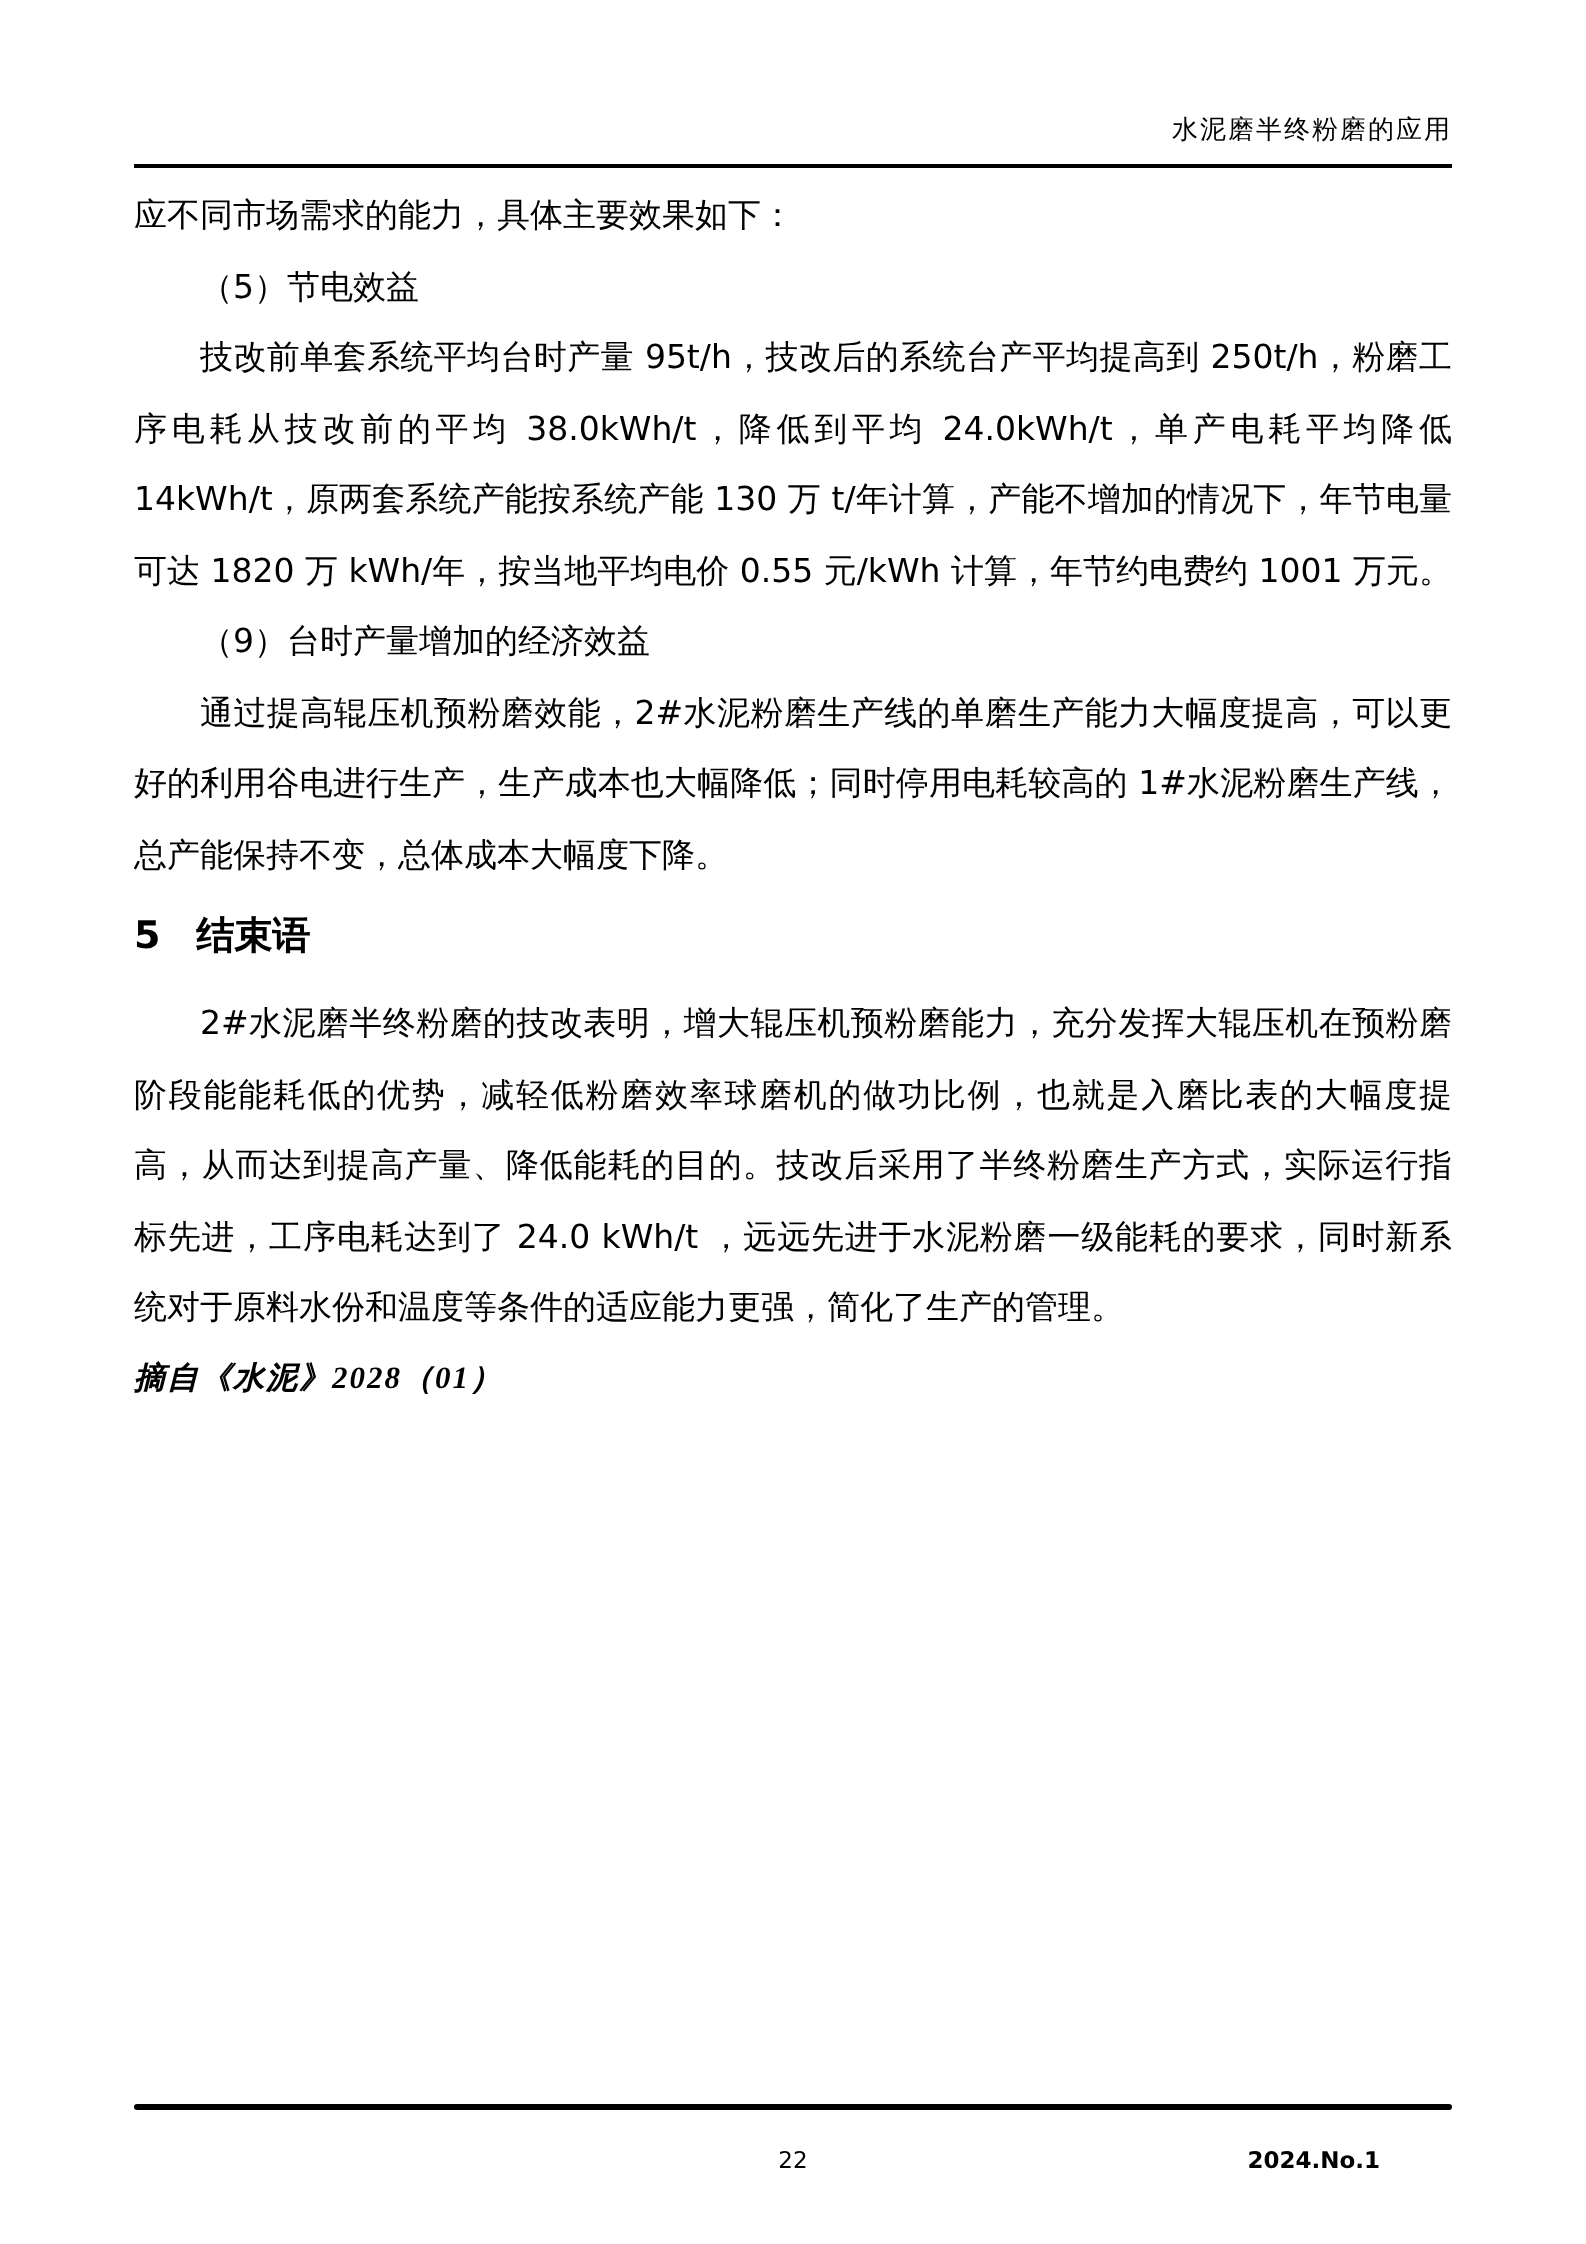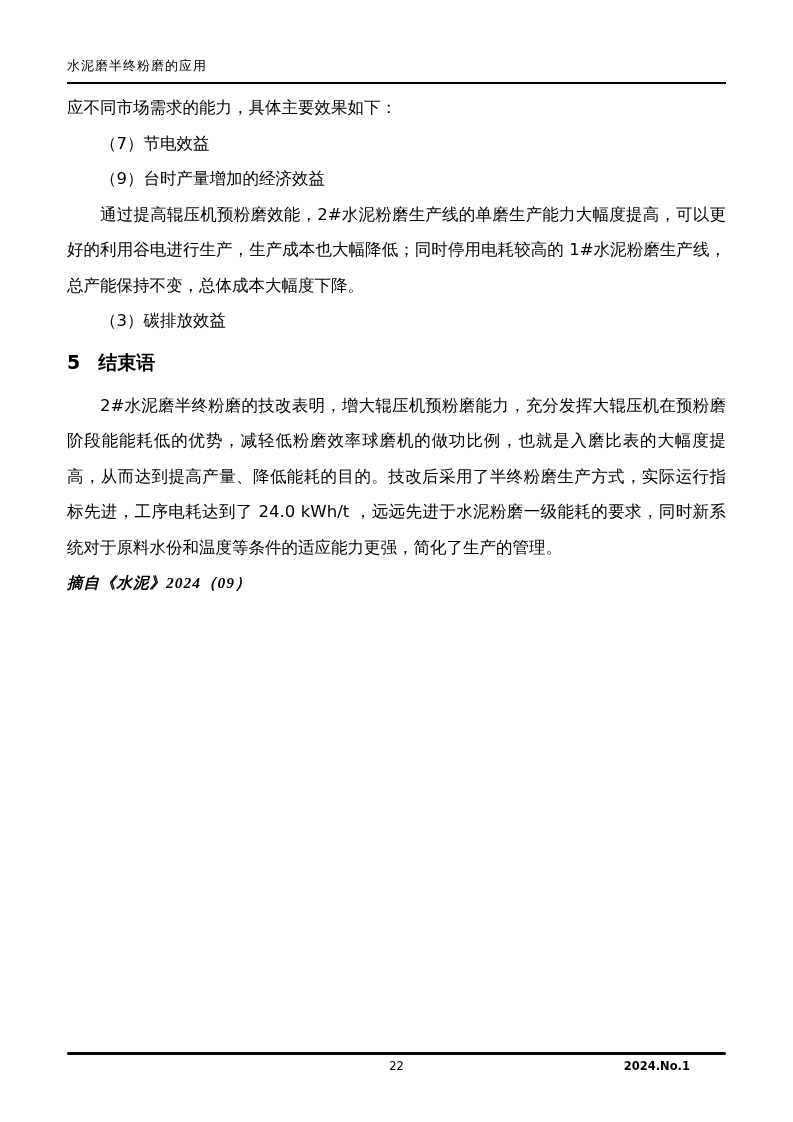--- a/index.html
+++ b/index.html
@@ -14,21 +14,21 @@
     overflow: hidden;
   }
   .content {
     position: absolute;
     left: 67px;
     right: 67px;
     top: 53px;
   }
   
   .running-head {
-    text-align: left;
+    text-align: right;
     font-size: 13px;
     line-height: 26px;
     letter-spacing: 1px;
     color: #000000;
   }
   .header-rule {
     height: 2px;
     background: #000000;
     margin-top: 3px;
   }
@@ -67,21 +67,21 @@
     right: 67px;
     top: 1052px;
   }
   .footer-rule {
     height: 2.5px;
     background: #000000;
     border-radius: 2px;
   }
   .footer-row {
     position: relative;
-    margin-top: 2px;
+    margin-top: 16px;
     height: 18px;
     font-size: 11.5px;
     line-height: 18px;
   }
   .footer-page-num {
     position: absolute;
     left: 50%;
     transform: translateX(-50%);
   }
   .footer-issue {
@@ -97,38 +97,38 @@
   <div class="content">
 
     <header>
       <div class="running-head">水泥磨半终粉磨的应用</div>
       <div class="header-rule"></div>
     </header>
 
     <main class="body-text">
       <p>应不同市场需求的能力，具体主要效果如下：</p>
 
-      <p class="indent">（7）节电效益</p>
+      <p class="indent">（5）节电效益</p>
 
+      <p class="indent">技改前单套系统平均台时产量 95t/h，技改后的系统台产平均提高到 250t/h，粉磨工序电耗从技改前的平均 38.0kWh/t，降低到平均 24.0kWh/t，单产电耗平均降低 14kWh/t，原两套系统产能按系统产能 130 万 t/年计算，产能不增加的情况下，年节电量可达 1820 万 kWh/年，按当地平均电价 0.55 元/kWh 计算，年节约电费约 1001 万元。</p>
 
       <p class="indent">（9）台时产量增加的经济效益</p>
 
       <p class="indent">通过提高辊压机预粉磨效能，2#水泥粉磨生产线的单磨生产能力大幅度提高，可以更好的利用谷电进行生产，生产成本也大幅降低；同时停用电耗较高的 1#水泥粉磨生产线，总产能保持不变，总体成本大幅度下降。</p>
 
-      <p class="indent">（3）碳排放效益</p>
 
 
       <h2 class="section-heading">
         <span>5</span>
         <span>结束语</span>
       </h2>
 
       <p class="indent">2#水泥磨半终粉磨的技改表明，增大辊压机预粉磨能力，充分发挥大辊压机在预粉磨阶段能能耗低的优势，减轻低粉磨效率球磨机的做功比例，也就是入磨比表的大幅度提高，从而达到提高产量、降低能耗的目的。技改后采用了半终粉磨生产方式，实际运行指标先进，工序电耗达到了 24.0 kWh/t ，远远先进于水泥粉磨一级能耗的要求，同时新系统对于原料水份和温度等条件的适应能力更强，简化了生产的管理。</p>
 
-      <p class="source-line">摘自《水泥》2024（09）</p>
+      <p class="source-line">摘自《水泥》2028（01）</p>
     </main>
   </div>
 
   <footer class="page-footer">
     <div class="footer-rule"></div>
     <div class="footer-row">
       <span class="footer-page-num">22</span>
       <span class="footer-issue">2024.No.1</span>
     </div>
   </footer>

